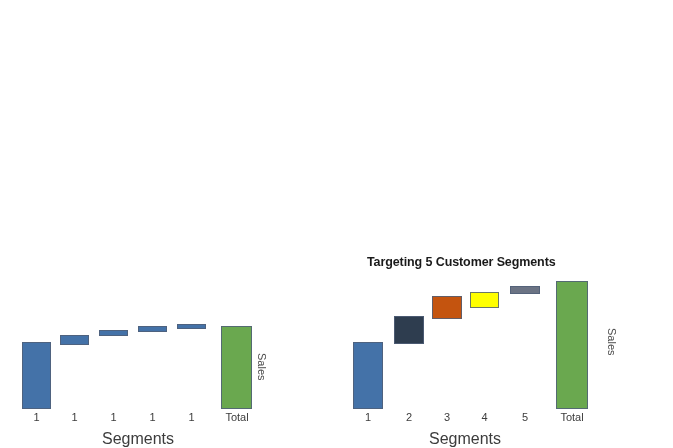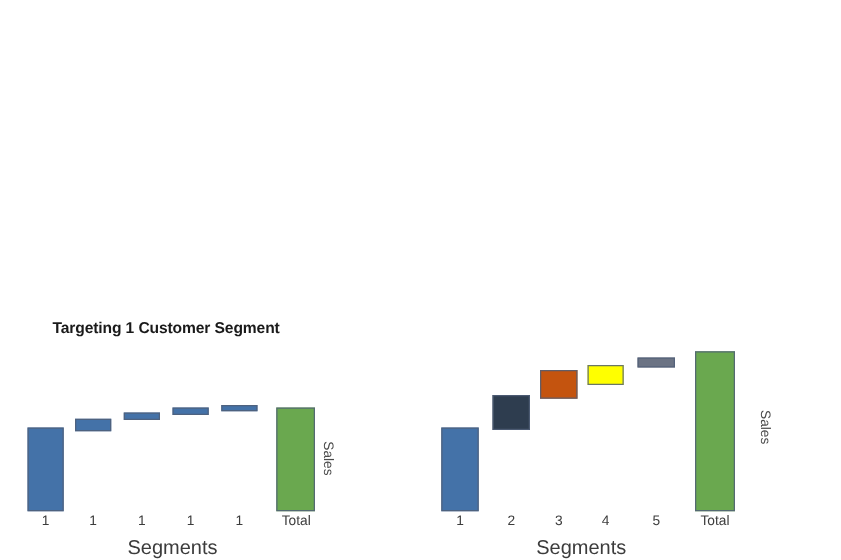--- a/index.html
+++ b/index.html
@@ -57,21 +57,20 @@
     transform:rotate(90deg);
   }
 </style>
 </head>
 <body>
 
 <div class="chart">
 
   <div class="panel" style="left:0px;top:120px;width:300px;height:210px;">
 
-    <div class="chart-title" style="left:42px;top:135px;">Targeting 1 Customer Segment</div>
 
     <div class="plot" style="left:0;top:0;width:300px;height:210px;">
 
       <div class="bar" style="left:22px;top:222px;width:29px;height:67px;background:#4472a8;"></div>
 
       <div class="bar" style="left:60px;top:215px;width:29px;height:10px;background:#4472a8;"></div>
 
       <div class="bar" style="left:99px;top:210px;width:29px;height:6px;background:#4472a8;"></div>
 
       <div class="bar" style="left:138px;top:206px;width:29px;height:6px;background:#4472a8;"></div>
@@ -88,20 +87,21 @@
       <div class="xtick" style="left:214px;top:291px;width:46px;">Total</div>
 
       <div class="axis-label" style="left:98px;top:310px;width:80px;">Segments</div>
 
       <div class="ylabel" style="left:246px;top:243px;width:32px;">Sales</div>
     </div>
   </div>
 
   <div class="panel" style="left:0px;top:120px;width:673px;height:210px;">
 
+    <div class="chart-title" style="left:367px;top:135px;">Targeting 5 Customer Segments</div>
 
     <div class="plot" style="left:0;top:0;width:673px;height:210px;">
 
       <div class="bar" style="left:353px;top:222px;width:30px;height:67px;background:#4472a8;"></div>
 
       <div class="bar" style="left:394px;top:196px;width:30px;height:28px;background:#2e3d4f;"></div>
 
       <div class="bar" style="left:432px;top:176px;width:30px;height:23px;background:#c4540f;"></div>
 
       <div class="bar" style="left:470px;top:172px;width:29px;height:16px;background:#ffff00;"></div>

